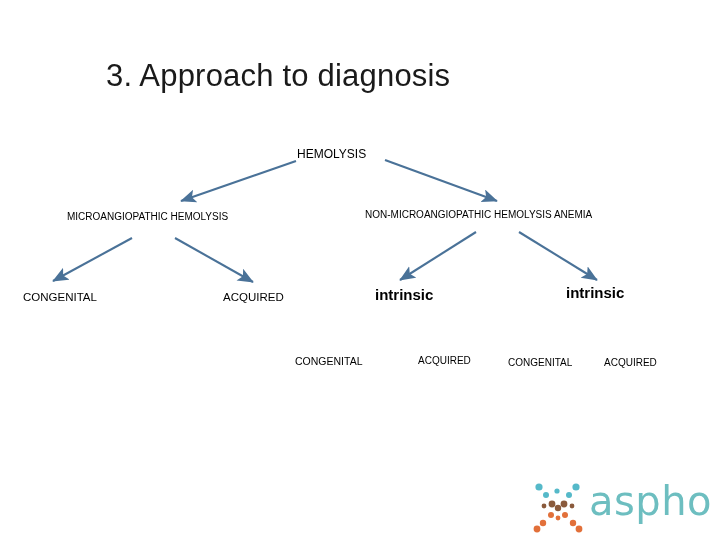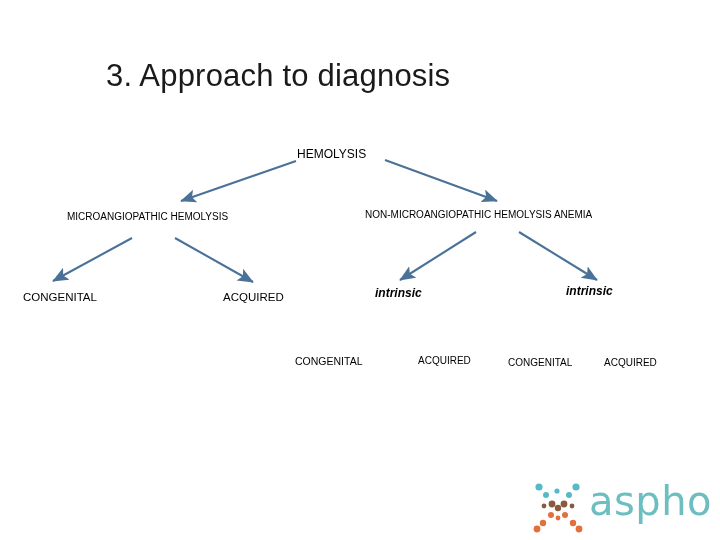--- a/index.html
+++ b/index.html
@@ -38,21 +38,21 @@
     top: 58px;
     font-size: 31px;
     font-weight: 400;
     color: #1a1a1a;
     letter-spacing: 0.2px;
     white-space: nowrap;
   }
   .lvl0 { font-size: 12px; }
   .lvl1 { font-size: 10px; }
   .lvl2 { font-size: 11.5px; }
-  .lvl2-em { font-size: 12px; font-weight: bold; font-style: italic; }
+  .lvl2-em { font-size: 15px; font-weight: bold; }
   .lvl3 { font-size: 10.5px; }
   .lvl3b { font-size: 10px; }
 
   #logo {
     position: absolute;
     left: 531px;
     top: 480px;
     width: 180px;
     height: 56px;
   }

